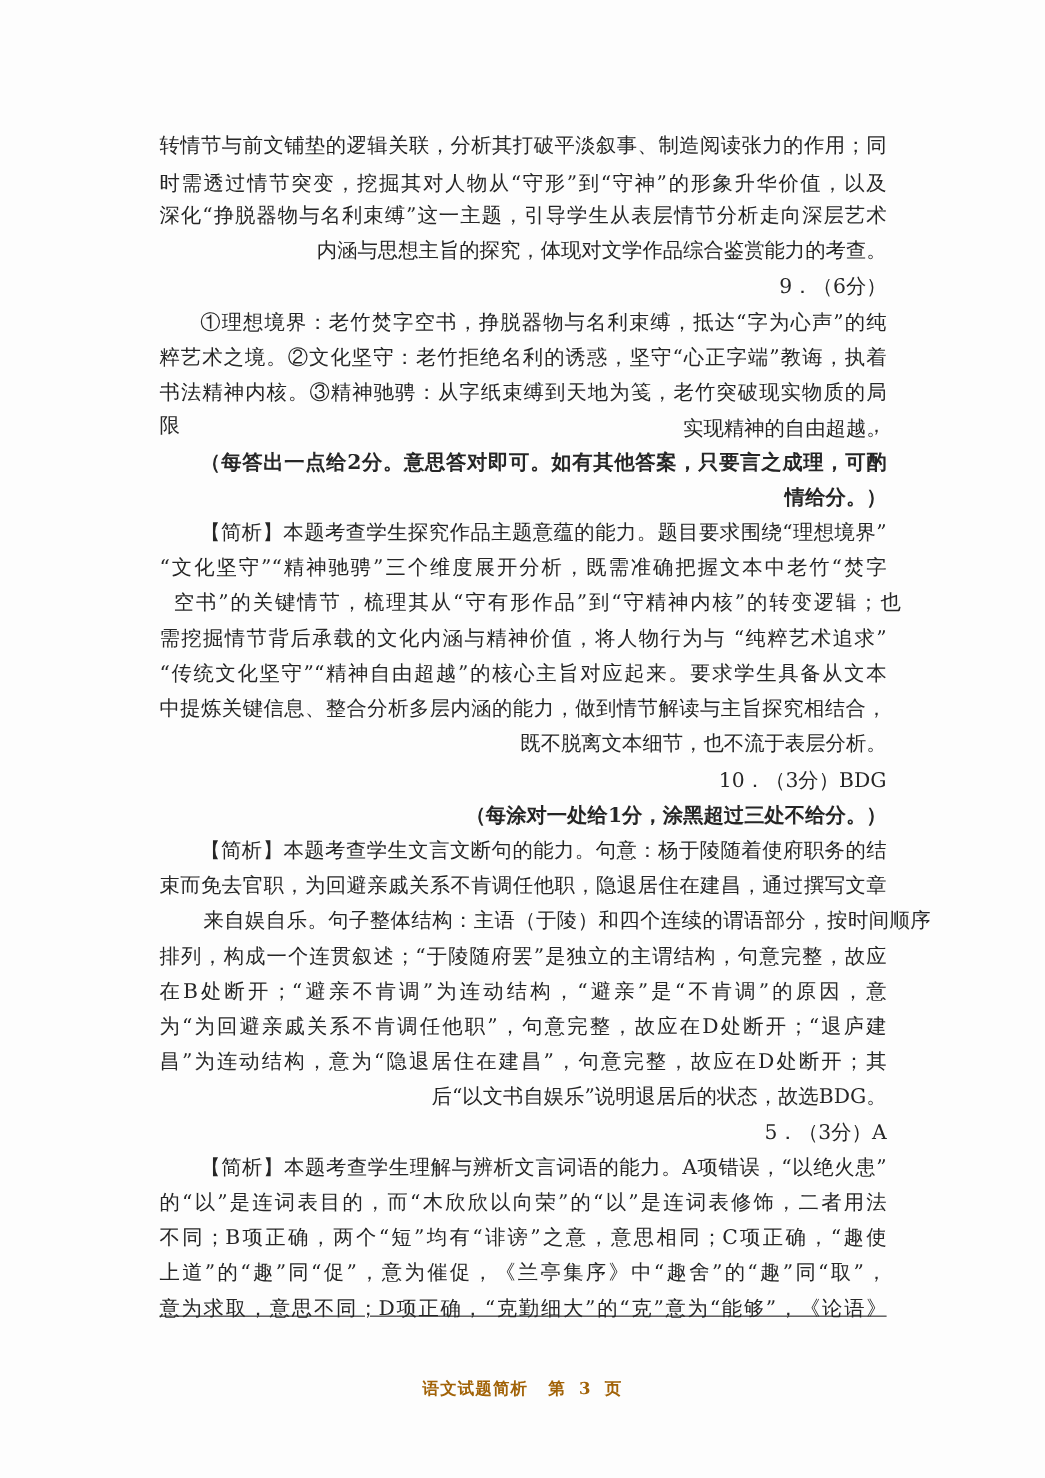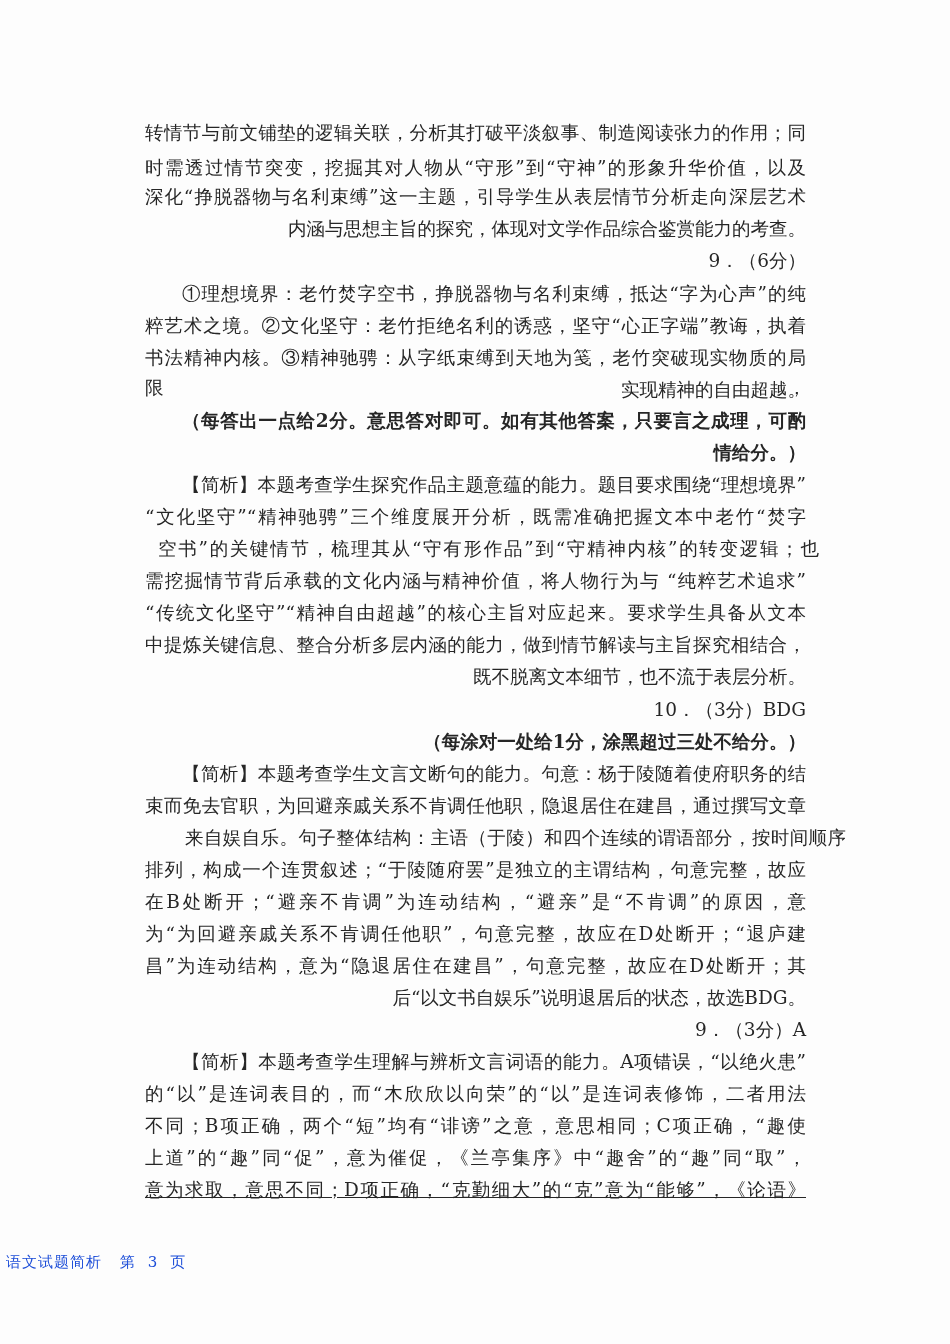--- a/index.html
+++ b/index.html
@@ -6,22 +6,22 @@
   body { width: 950px; height: 1344px; position: relative; overflow: hidden; }
   .page { position: absolute; left: 0; top: 0; width: 950px; height: 1344px; background: #fdfdfd; }
   .ln {
     position: absolute; left: 145px; width: 661px; height: 30px; line-height: 30px;
     font-family: "DejaVu Serif", "Liberation Serif", serif; font-size: 18.5px; color: #262626;
     white-space: nowrap; overflow: visible; text-align: right;
   }
   .just { text-align: justify; text-align-last: justify; white-space: normal; }
   .bold { font-weight: bold; }
   .footer {
-    position: absolute; left: 0; width: 950px; top: 1253px; 
-    font-family: "DejaVu Serif", "Liberation Serif", serif; font-size: 15px; font-weight: normal; color: #1d4ed8;
+    position: absolute; left: 0; width: 950px; top: 1253px; text-align: center;
+    font-family: "DejaVu Serif", "Liberation Serif", serif; font-size: 15px; font-weight: bold; color: #a16207;
     letter-spacing: 1px;
   }
   .footer span { margin: 0 6px; }
 </style>
 </head>
 <body>
 
 <div class="page">
   <div id="lines">
       <div class="ln just" style="left: 145px; width: 661px; top: 118px;">转情节与前文铺垫的逻辑关联，分析其打破平淡叙事、制造阅读张力的作用；同</div>
@@ -45,21 +45,21 @@
       <div class="ln" style="left: 182px; width: 624px; top: 695px;">10．（3分）BDG</div>
       <div class="ln bold" style="left: 182px; width: 624px; top: 727px;">（每涂对一处给1分，涂黑超过三处不给分。）</div>
       <div class="ln just" style="left: 182px; width: 624px; top: 759px;">【简析】本题考查学生文言文断句的能力。句意：杨于陵随着使府职务的结</div>
       <div class="ln just" style="left: 145px; width: 661px; top: 791px;">束而免去官职，为回避亲戚关系不肯调任他职，隐退居住在建昌，通过撰写文章</div>
       <div class="ln just" style="left: 145px; width: 661px; top: 823px; margin-left: 40px;">来自娱自乐。句子整体结构：主语（于陵）和四个连续的谓语部分，按时间顺序</div>
       <div class="ln just" style="left: 145px; width: 661px; top: 855px;">排列，构成一个连贯叙述；“于陵随府罢”是独立的主谓结构，句意完整，故应</div>
       <div class="ln just" style="left: 145px; width: 661px; top: 887px;">在B处断开；“避亲不肯调”为连动结构，“避亲”是“不肯调”的原因，意</div>
       <div class="ln just" style="left: 145px; width: 661px; top: 919px;">为“为回避亲戚关系不肯调任他职”，句意完整，故应在D处断开；“退庐建</div>
       <div class="ln just" style="left: 145px; width: 661px; top: 951px;">昌”为连动结构，意为“隐退居住在建昌”，句意完整，故应在D处断开；其</div>
       <div class="ln" style="left: 145px; width: 661px; top: 983px;">后“以文书自娱乐”说明退居后的状态，故选BDG。</div>
-      <div class="ln" style="left: 182px; width: 624px; top: 1015px;">9．（3分）A</div>
+      <div class="ln" style="left: 182px; width: 624px; top: 1015px;">5．（3分）A</div>
       <div class="ln just" style="left: 182px; width: 624px; top: 1047px;">【简析】本题考查学生理解与辨析文言词语的能力。A项错误，“以绝火患”</div>
       <div class="ln just" style="left: 145px; width: 661px; top: 1079px;">的“以”是连词表目的，而“木欣欣以向荣”的“以”是连词表修饰，二者用法</div>
       <div class="ln just" style="left: 145px; width: 661px; top: 1111px;">不同；B项正确，两个“短”均有“诽谤”之意，意思相同；C项正确，“趣使</div>
       <div class="ln just" style="left: 145px; width: 661px; top: 1143px;">上道”的“趣”同“促”，意为催促，《兰亭集序》中“趣舍”的“趣”同“取”，</div>
       <div class="ln just" style="left: 145px; width: 661px; top: 1175px; text-decoration: underline;">意为求取，意思不同；D项正确，“克勤细大”的“克”意为“能够”，《论语》</div>
     </div>
   <div class="footer">
     <span>语文试题简析</span>
     <span>第</span><span>3</span><span>页</span>
   </div>

